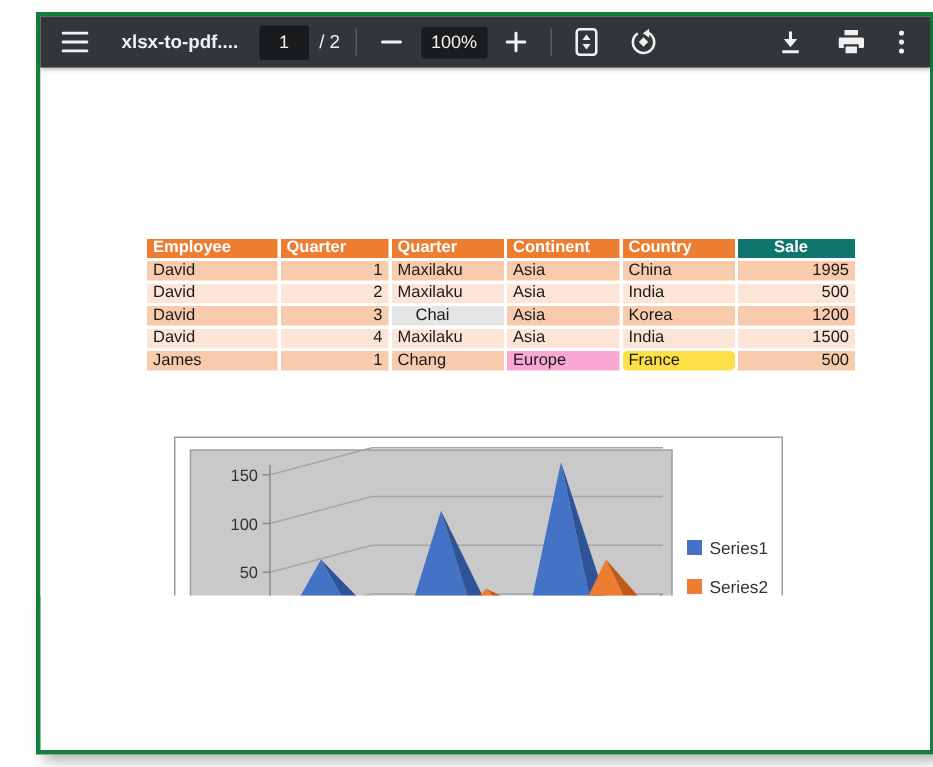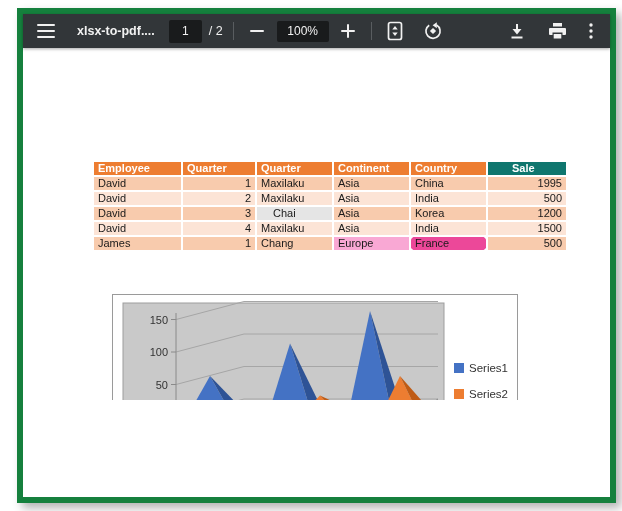--- a/index.html
+++ b/index.html
@@ -1,22 +1,22 @@
 <!DOCTYPE html>
 <html><head>
 <meta charset="utf-8">
 <style>
   html,body{margin:0;padding:0;}
   body{
     width:622px;height:511px;background:#ffffff;position:relative;
     font-family:"Liberation Sans", sans-serif;overflow:hidden;
   }
   .viewer-window{
-    position:absolute;left:17px;top:8px;width:599px;height:495px;
-    background:#ffffff;border:6px solid #15803d;
+    position:absolute;left:24px;top:8px;width:599px;height:495px;
+    background:#ffffff;border:3px solid #15803d;
     box-shadow:5px 5px 9px rgba(0,0,0,0.30);
     box-sizing:border-box;
   }
   
   .toolbar{
     height:34px;background:#323639;display:flex;align-items:center;
     color:#f1f1f1;box-shadow:0 1px 3px rgba(0,0,0,.35);position:relative;z-index:2;
   }
   .tb-btn{
     background:none;border:none;padding:0;margin:0;cursor:pointer;
@@ -26,21 +26,21 @@
   .tb-btn svg{display:block;}
   .doc-title{
     font-size:12.5px;font-weight:700;color:#f1f1f1;
     margin-left:18px;max-width:95px;white-space:nowrap;overflow:hidden;
   }
   .dark-box{
     background:#191b1c;border:none;color:#f1f1f1;border-radius:2px;
     height:21px;font-size:12px;text-align:center;font-family:"Liberation Sans",sans-serif;
   }
   .page-box{width:29px;margin-left:14px;}
-  .zoom-box{width:52px;margin-left:7px;}
+  .zoom-box{width:44px;margin-left:7px;}
   .page-total{font-size:12.5px;margin-left:7px;color:#f1f1f1;}
   .tb-sep{width:1px;height:18px;background:#595d60;margin:0 10px;}
   .spacer{flex:1;}
   
   .content{position:relative;width:100%;height:352px;background:#ffffff;overflow:hidden;}
   
   table.data-table{
     position:absolute;left:69px;top:112px;border-collapse:collapse;
     font-size:11px;table-layout:fixed;
   }
@@ -218,21 +218,21 @@
             <td style="background: rgb(252, 228, 214);">Maxilaku</td>
             <td style="background: rgb(252, 228, 214);">Asia</td>
             <td style="background: rgb(252, 228, 214);">India</td>
             <td class="num" style="background: rgb(252, 228, 214);">1500</td>
           </tr>
           <tr>
             <td style="background: rgb(248, 203, 173);">James</td>
             <td class="num" style="background: rgb(248, 203, 173);">1</td>
             <td style="background: rgb(248, 203, 173);">Chang</td>
             <td style="background: #f9a8d4;">Europe</td>
-            <td style="background: #ec4899; border-radius: 7px;">France</td>
+            <td style="background: #fde047; border-radius: 7px;">France</td>
             <td class="num" style="background: rgb(248, 203, 173);">500</td>
           </tr>
         </tbody>
     </table>
 
     <div class="chart-box">
       <svg id="chart-svg" width="402" height="157" viewBox="0 0 402 157">
           <rect x="10" y="8" width="321" height="144" fill="#C9C9C9" stroke="#9d9d9d"></rect>
           <polyline points="63,122 131,104 325,104" fill="none" stroke="#a6a6a6"></polyline>
           <line x1="58" y1="122" x2="63" y2="122" stroke="#8a8a8a"></line>

